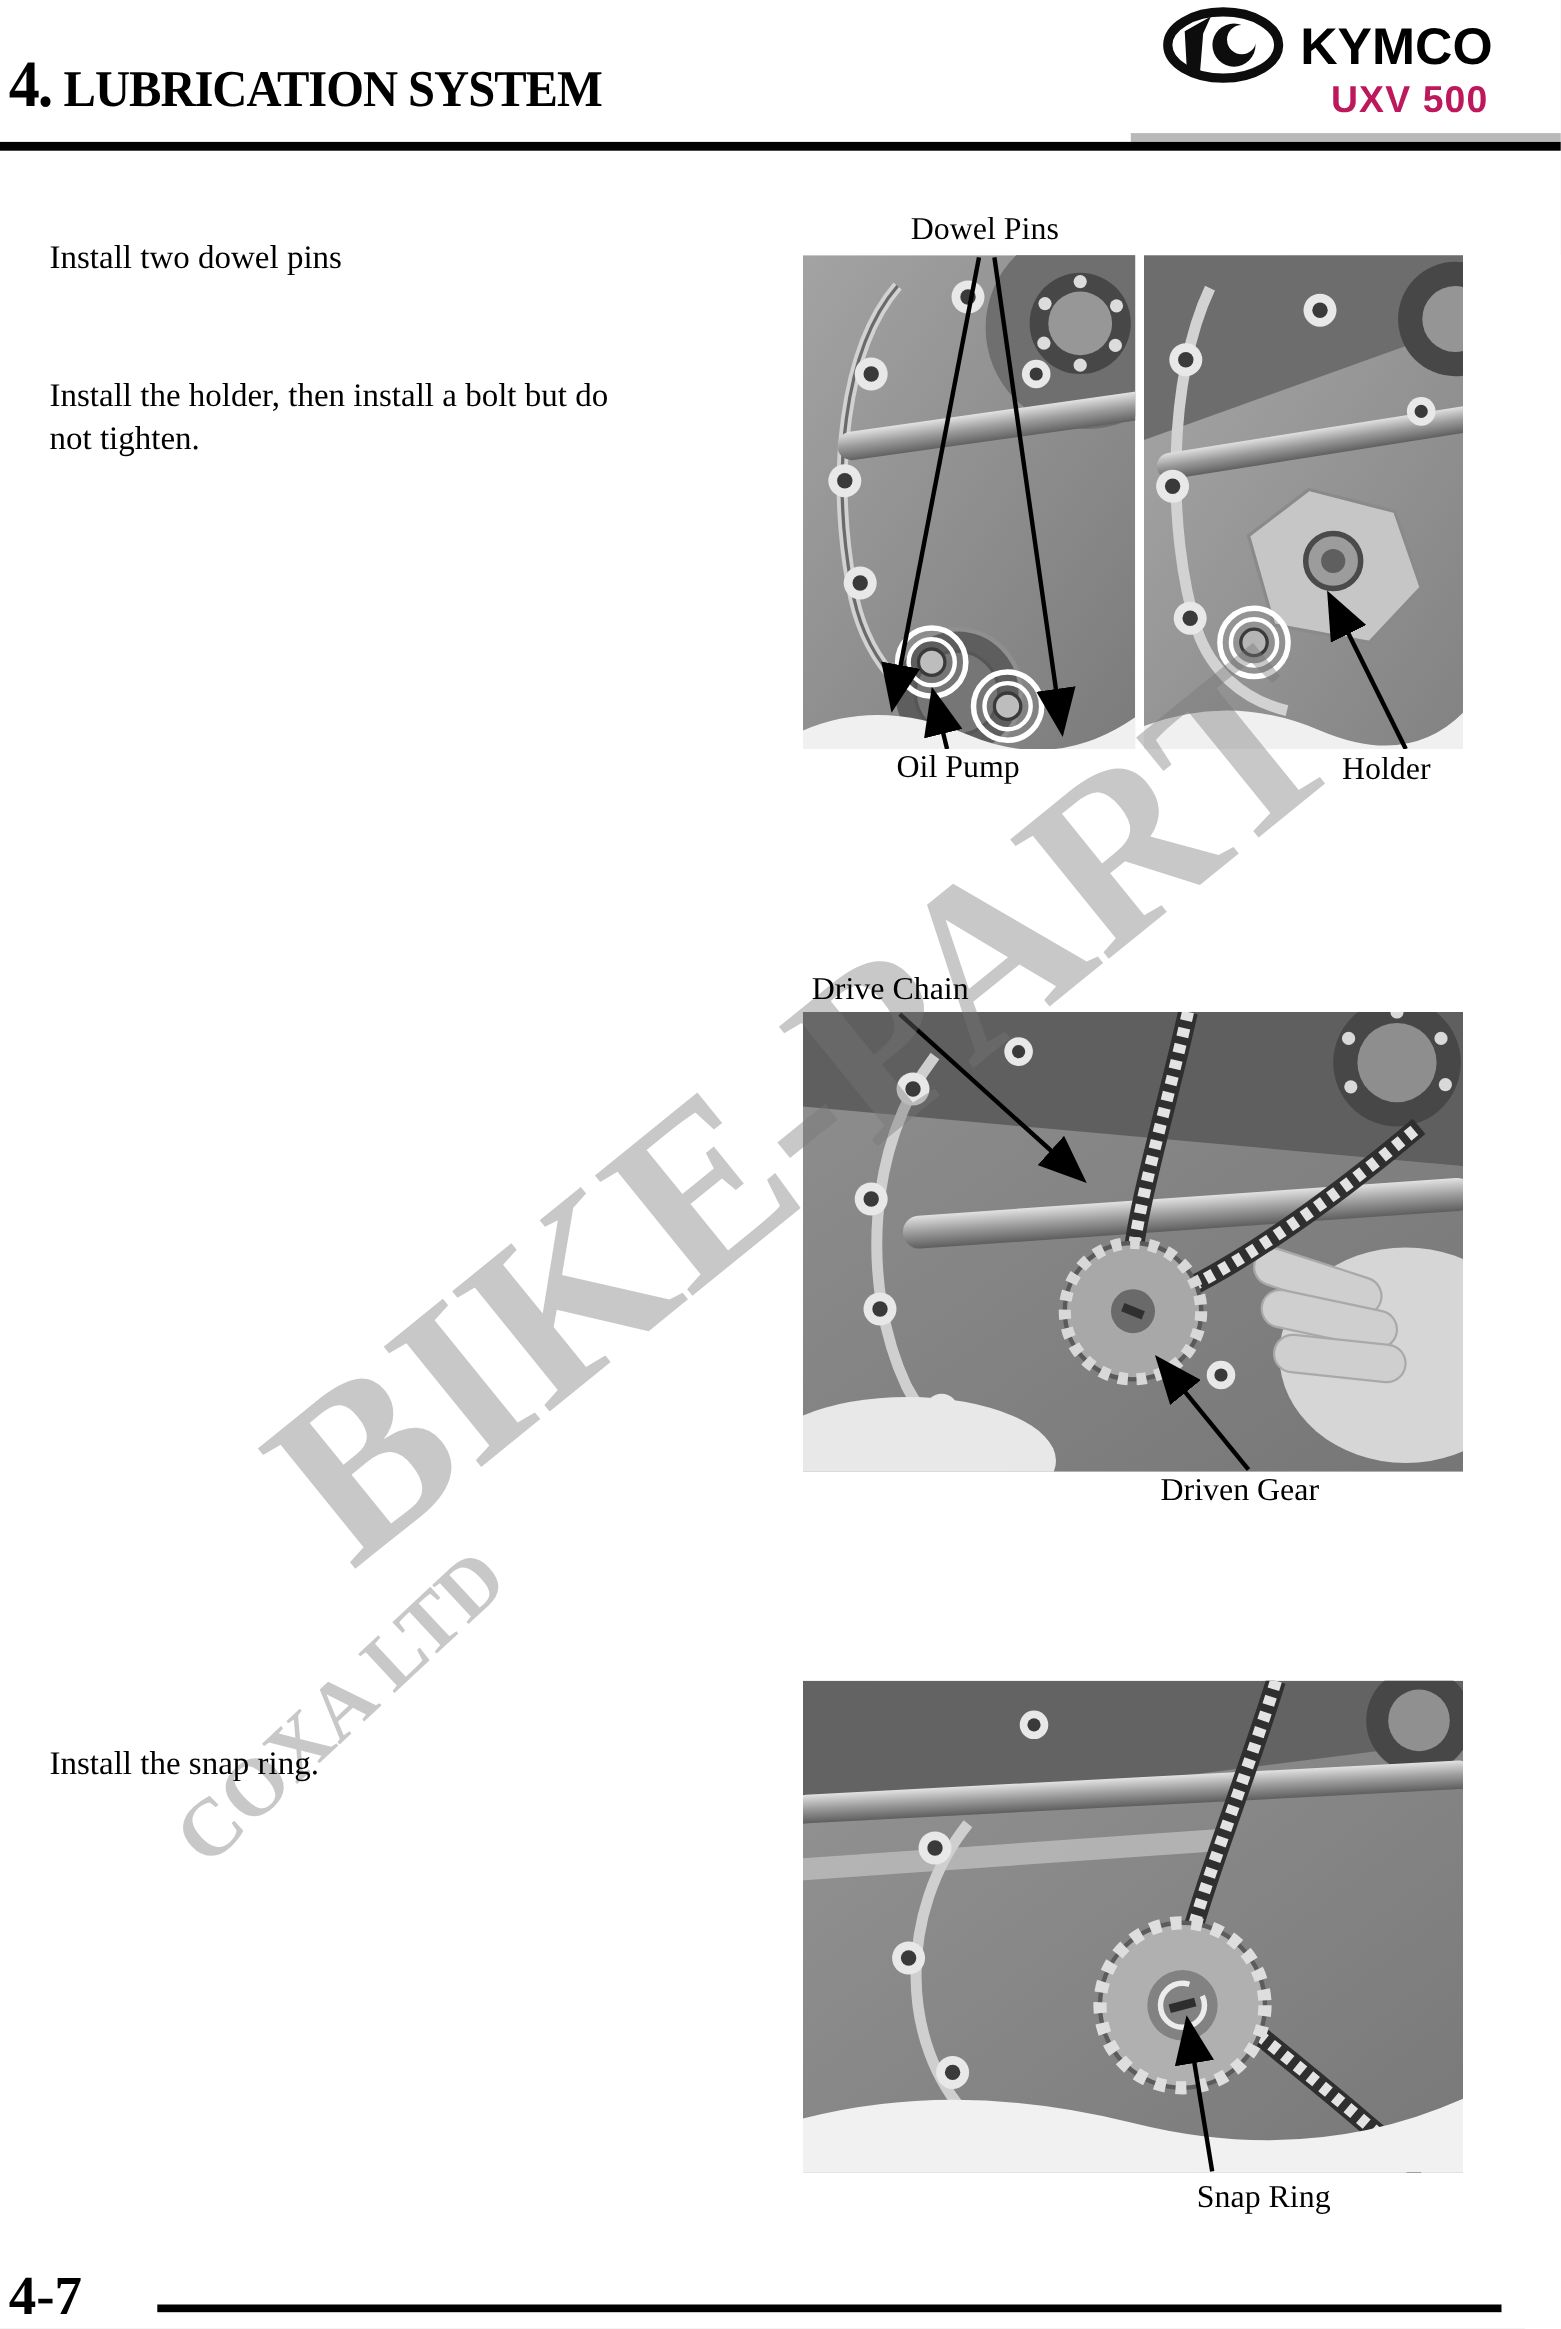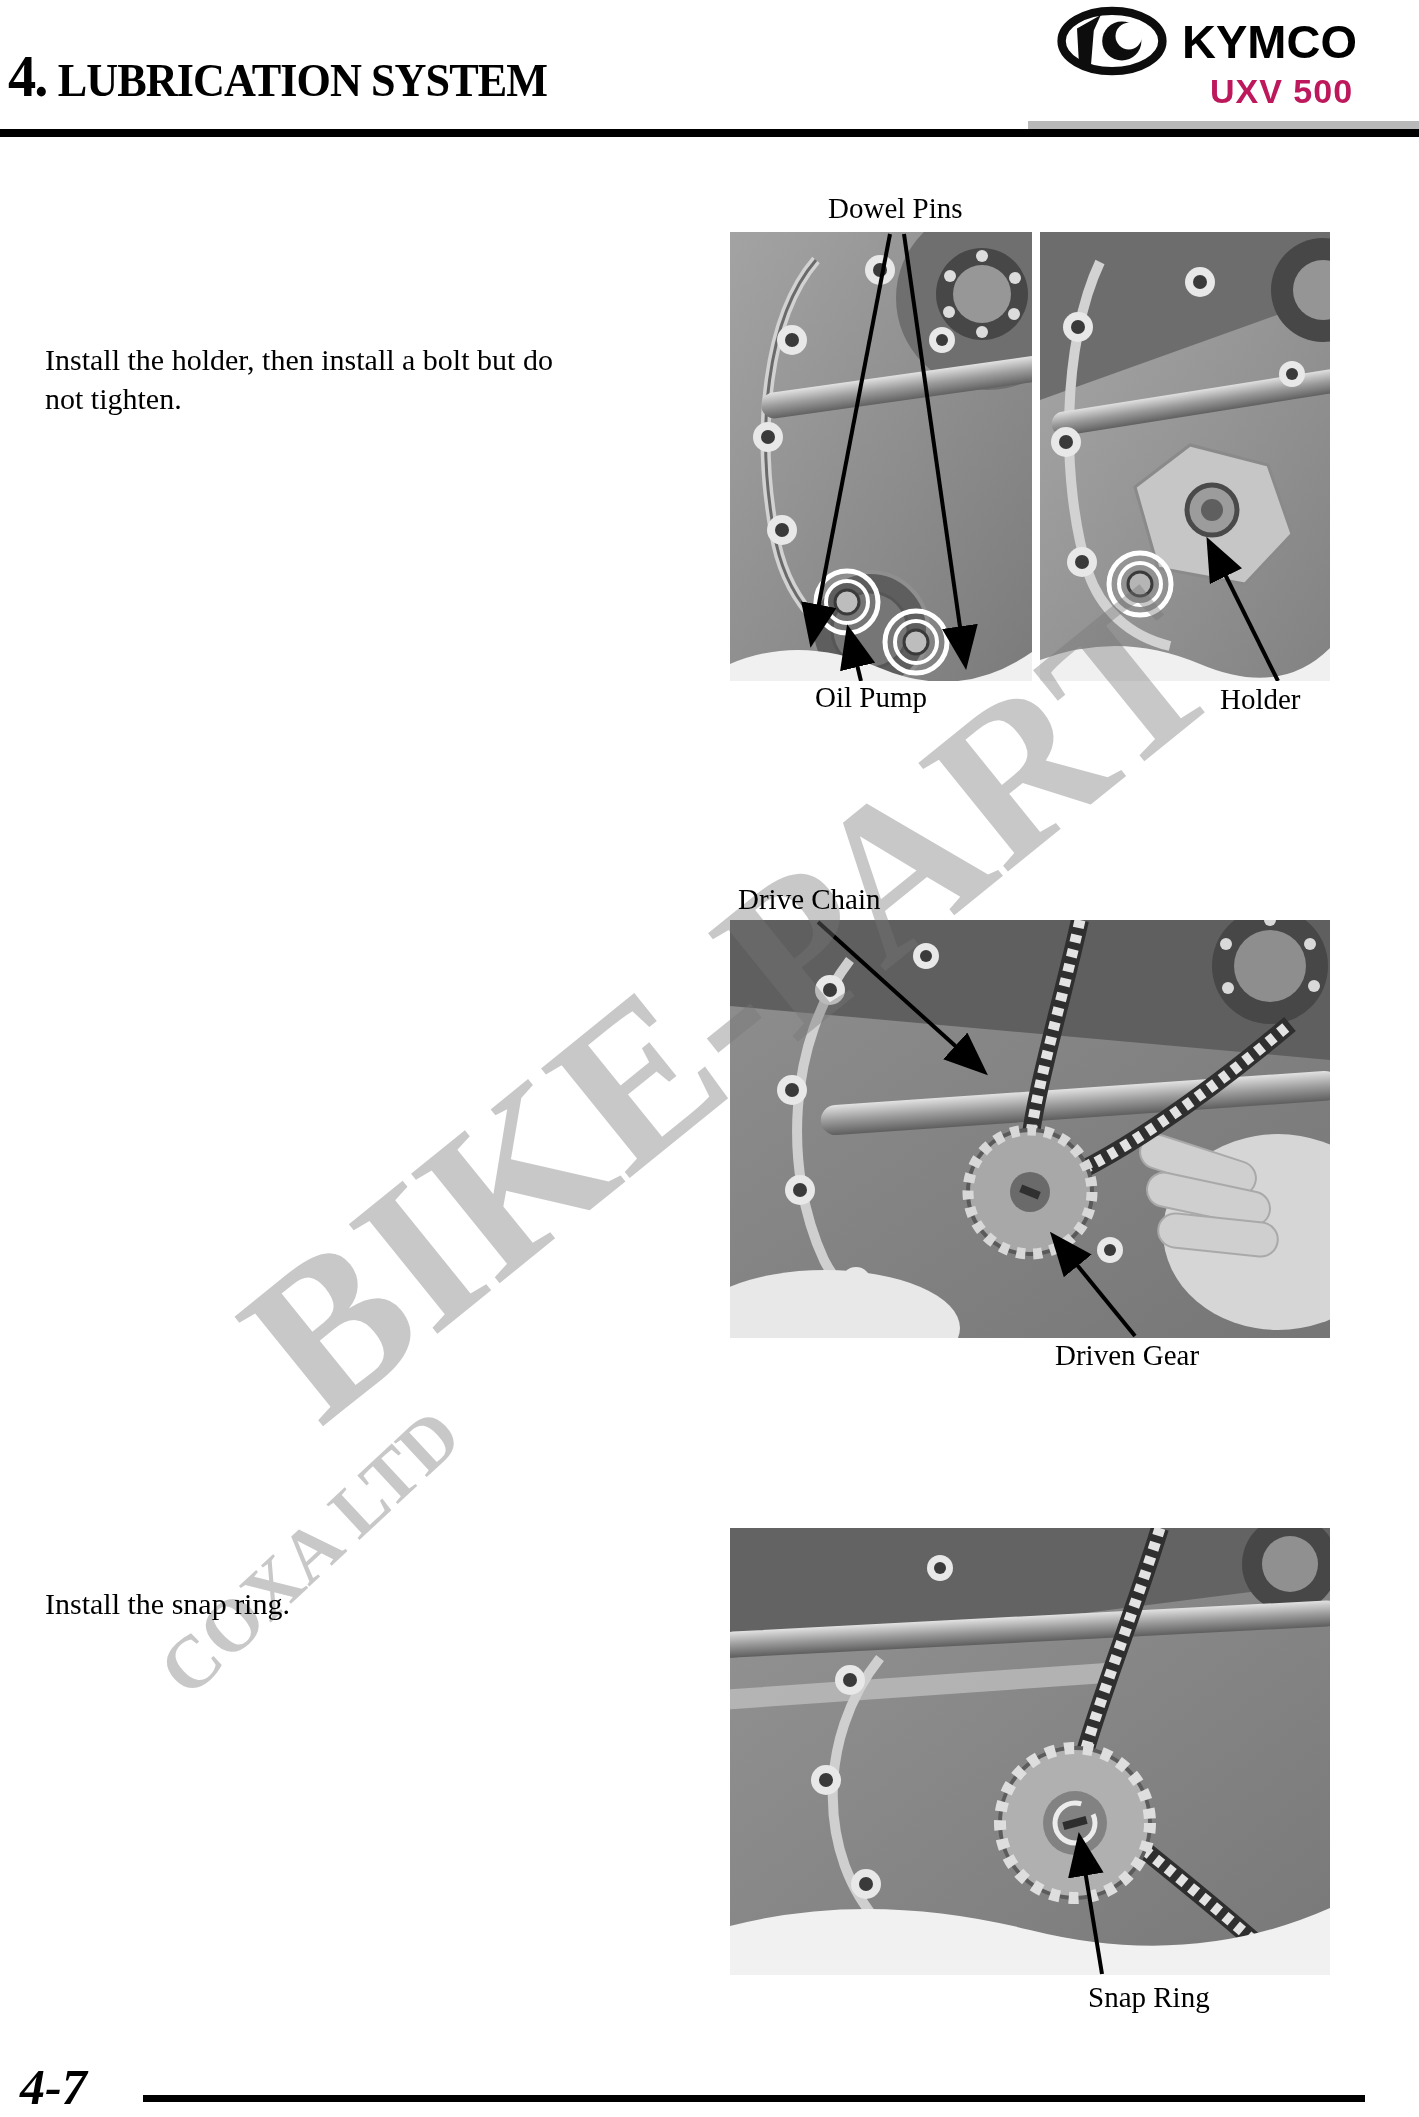--- a/index.html
+++ b/index.html
@@ -36,21 +36,21 @@
   .fig1{left:730px;top:232px;width:600px;height:449px;display:flex;gap:8px;}
   .fig2{left:730px;top:920px;width:600px;height:418px;}
   .fig3{left:730px;top:1528px;width:600px;height:447px;}
   .figure svg{display:block;}
   
   .wm{position:absolute;z-index:3;color:rgba(118,118,118,0.40);pointer-events:none;
       font-family:"Liberation Serif", serif;font-weight:bold;text-align:center;white-space:nowrap;}
   .wm1{left:-140px;top:880px;width:1740px;font-size:215px;transform:rotate(-39deg);}
   .wm2{left:60px;top:1510px;width:500px;font-size:74px;transform:rotate(-43deg);}
   
-  .page-no{position:absolute;left:20px;top:2058px;font-size:50px;font-weight:bold;font-style:italic;z-index:4;}
+  .page-no{position:absolute;left:8px;top:2058px;font-size:50px;font-weight:bold;z-index:4;}
   .footer-rule{position:absolute;left:143px;top:2095px;width:1222px;height:7px;background:#000;}
 </style>
 </head>
 <body>
 
 <div class="page">
 
   <div class="title-row">
     <span class="chapter-no">4.</span>
     <span class="chapter-title">LUBRICATION SYSTEM</span>
@@ -65,20 +65,21 @@
         <circle cx="104" cy="43" r="19" fill="#ffffff"></circle>
       </svg>
     </span>
     <span class="brand-name">KYMCO</span>
   </div>
   <div class="model-name">UXV 500</div>
   <div class="rule-gray"></div>
   <div class="rule-black"></div>
 
   <div class="para p1">
+    <div>Install two dowel pins</div>
   </div>
   <div class="para p2">
     <div>Install the holder, then install a bolt but do</div>
     <div>not tighten.</div>
   </div>
   <div class="para p4">Install the snap ring.</div>
 
   <div class="callout lbl-dowel">Dowel Pins</div>
   <div class="callout lbl-oilpump">Oil Pump</div>
   <div class="callout lbl-holder">Holder</div>

